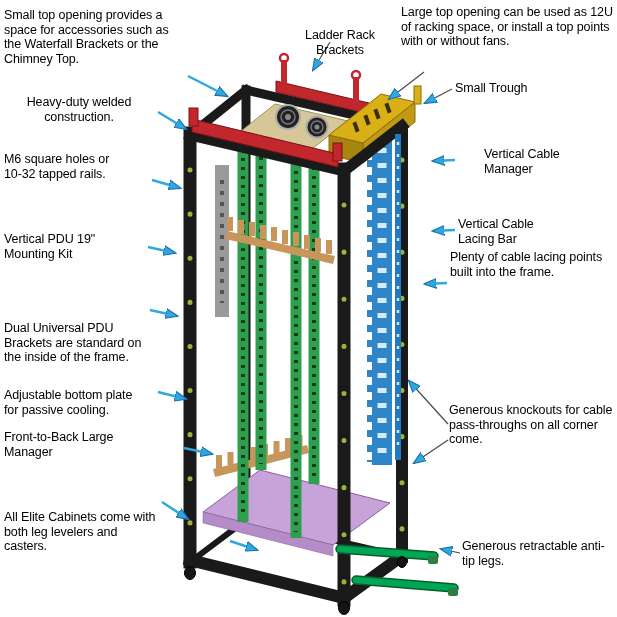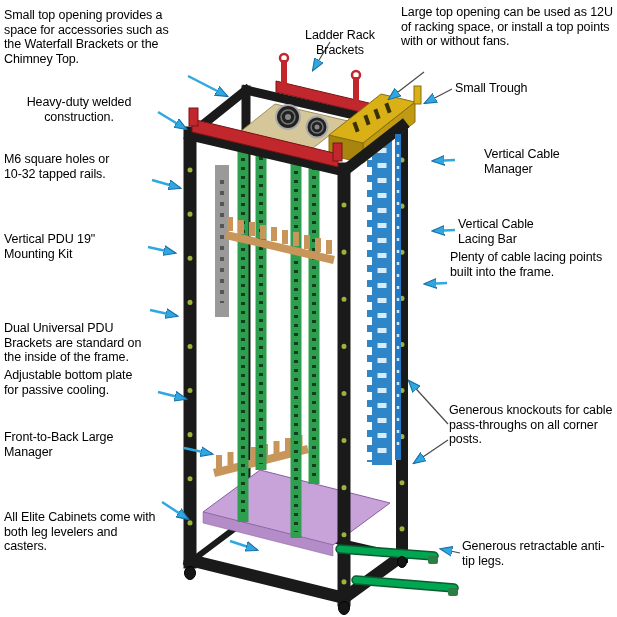--- a/index.html
+++ b/index.html
@@ -195,25 +195,25 @@
     <line x1="448" y1="440" x2="414" y2="463" stroke="#4a4a4a" stroke-width="1.2" marker-end="url(#arr)"></line>
     <line x1="460" y1="553" x2="441" y2="549" stroke="#4a4a4a" stroke-width="1.2" marker-end="url(#arr)"></line>
   </g>
 </svg>
 
 <div class="callout" style="left:4px;  top:8px;   width:178px;">Small top opening provides a space for accessories such as the Waterfall Brackets or the Chimney Top.</div>
 <div class="callout" style="left:4px;  top:95px;  width:150px;text-align:center;">Heavy-duty welded construction.</div>
 <div class="callout" style="left:4px;  top:152px; width:120px;">M6 square holes or 10-32 tapped rails.</div>
 <div class="callout" style="left:4px;  top:232px; width:125px;">Vertical PDU 19" Mounting Kit</div>
 <div class="callout" style="left:4px;  top:287px; width:140px;margin-top:34px;">Dual Universal PDU Brackets are standard on the inside of the frame.</div>
-<div class="callout" style="left:4px;  top:368px; width:135px;">Adjustable bottom plate for passive cooling.</div>
+<div class="callout" style="left:4px;  top:388px; width:135px;">Adjustable bottom plate for passive cooling.</div>
 <div class="callout" style="left:4px;  top:430px; width:130px;">Front-to-Back Large Manager</div>
 <div class="callout" style="left:4px;  top:510px; width:155px;">All Elite Cabinets come with both leg levelers and casters.</div>
 
 <div class="callout center" style="left:288px; top:8px; width:104px;">Ladder Rack Brackets</div>
 <div class="callout" style="left:401px; top:5px; width:213px;">Large top opening can be used as 12U of racking space, or install a top points with or without fans.</div>
 
 <div class="callout" style="left:455px; top:81px;  width:110px;">Small Trough</div>
 <div class="callout" style="left:484px; top:147px; width:115px;">Vertical Cable Manager</div>
 <div class="callout" style="left:458px; top:217px; width:115px;">Vertical Cable Lacing Bar</div>
 <div class="callout" style="left:450px; top:250px; width:162px;">Plenty of cable lacing points built into the frame.</div>
-<div class="callout" style="left:449px; top:403px; width:166px;">Generous knockouts for cable pass-throughs on all corner posts.</div>
+<div class="callout" style="left:449px; top:403px; width:166px;">Generous knockouts for cable pass-throughs on all corner come.</div>
 <div class="callout" style="left:462px; top:539px; width:150px;">Generous retractable anti-tip legs.</div>
 
 </body></html>

